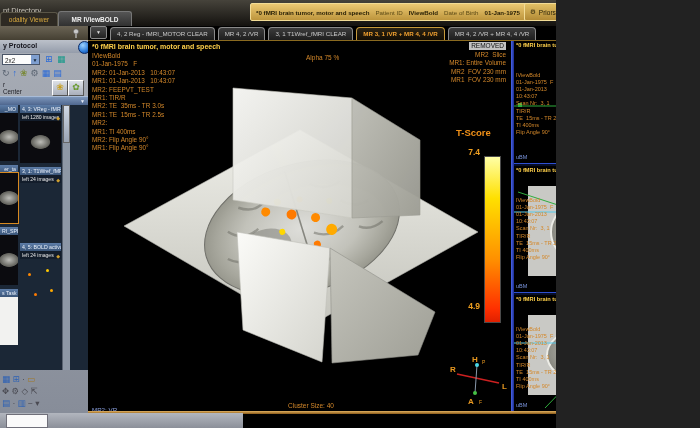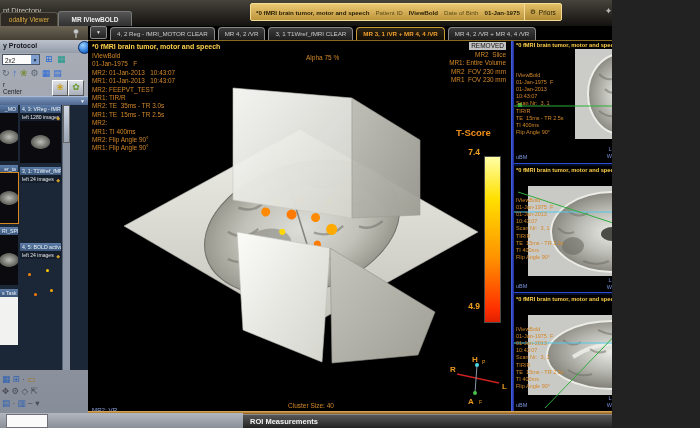--- a/index.html
+++ b/index.html
@@ -1,16 +1,16 @@
 <!DOCTYPE html>
 <html><head>
 <meta charset="utf-8">
 <style>
   html,body{margin:0;padding:0;background:#222;}
-  #screen{position:relative;width:612px;height:428px;background:#000;overflow:hidden;
+  #screen{position:relative;width:556px;height:428px;background:#000;overflow:hidden;
     font-family:"Liberation Sans","DejaVu Sans",sans-serif;-webkit-font-smoothing:antialiased;}
   .abs{position:absolute;}
   
   .topbar{left:0;top:0;width:700px;height:26px;background:linear-gradient(#46433b,#14120f);}
   .dir-label{left:3px;top:6px;font-size:7.5px;color:#c9c4ba;}
   .banner{left:250px;top:3px;width:268px;height:16px;background:linear-gradient(#ecc973,#bd953c);
     border:1px solid #f2dc96;border-radius:2px;display:flex;align-items:center;gap:6px;
     padding:0 5px;white-space:nowrap;overflow:hidden;color:#241c04;font-size:6.2px;}
   .banner .t{font-weight:bold;}
   .banner .lbl{color:#5c4a16;}
@@ -441,17 +441,14 @@
       <div>L: -802</div>
       <div>W: 2295</div>
     </div>
     <div class="abs rp-corner" style="top:107px">uBM</div>
   </div>
 
   <div class="abs tanline"></div>
   <div class="abs bottom-left">
     <div class="abs swatch"></div>
   </div>
-  <div class="abs roi-bar">
-    <span>ROI Measurements</span>
-  </div>
 
 </div>
 
 </body></html>

